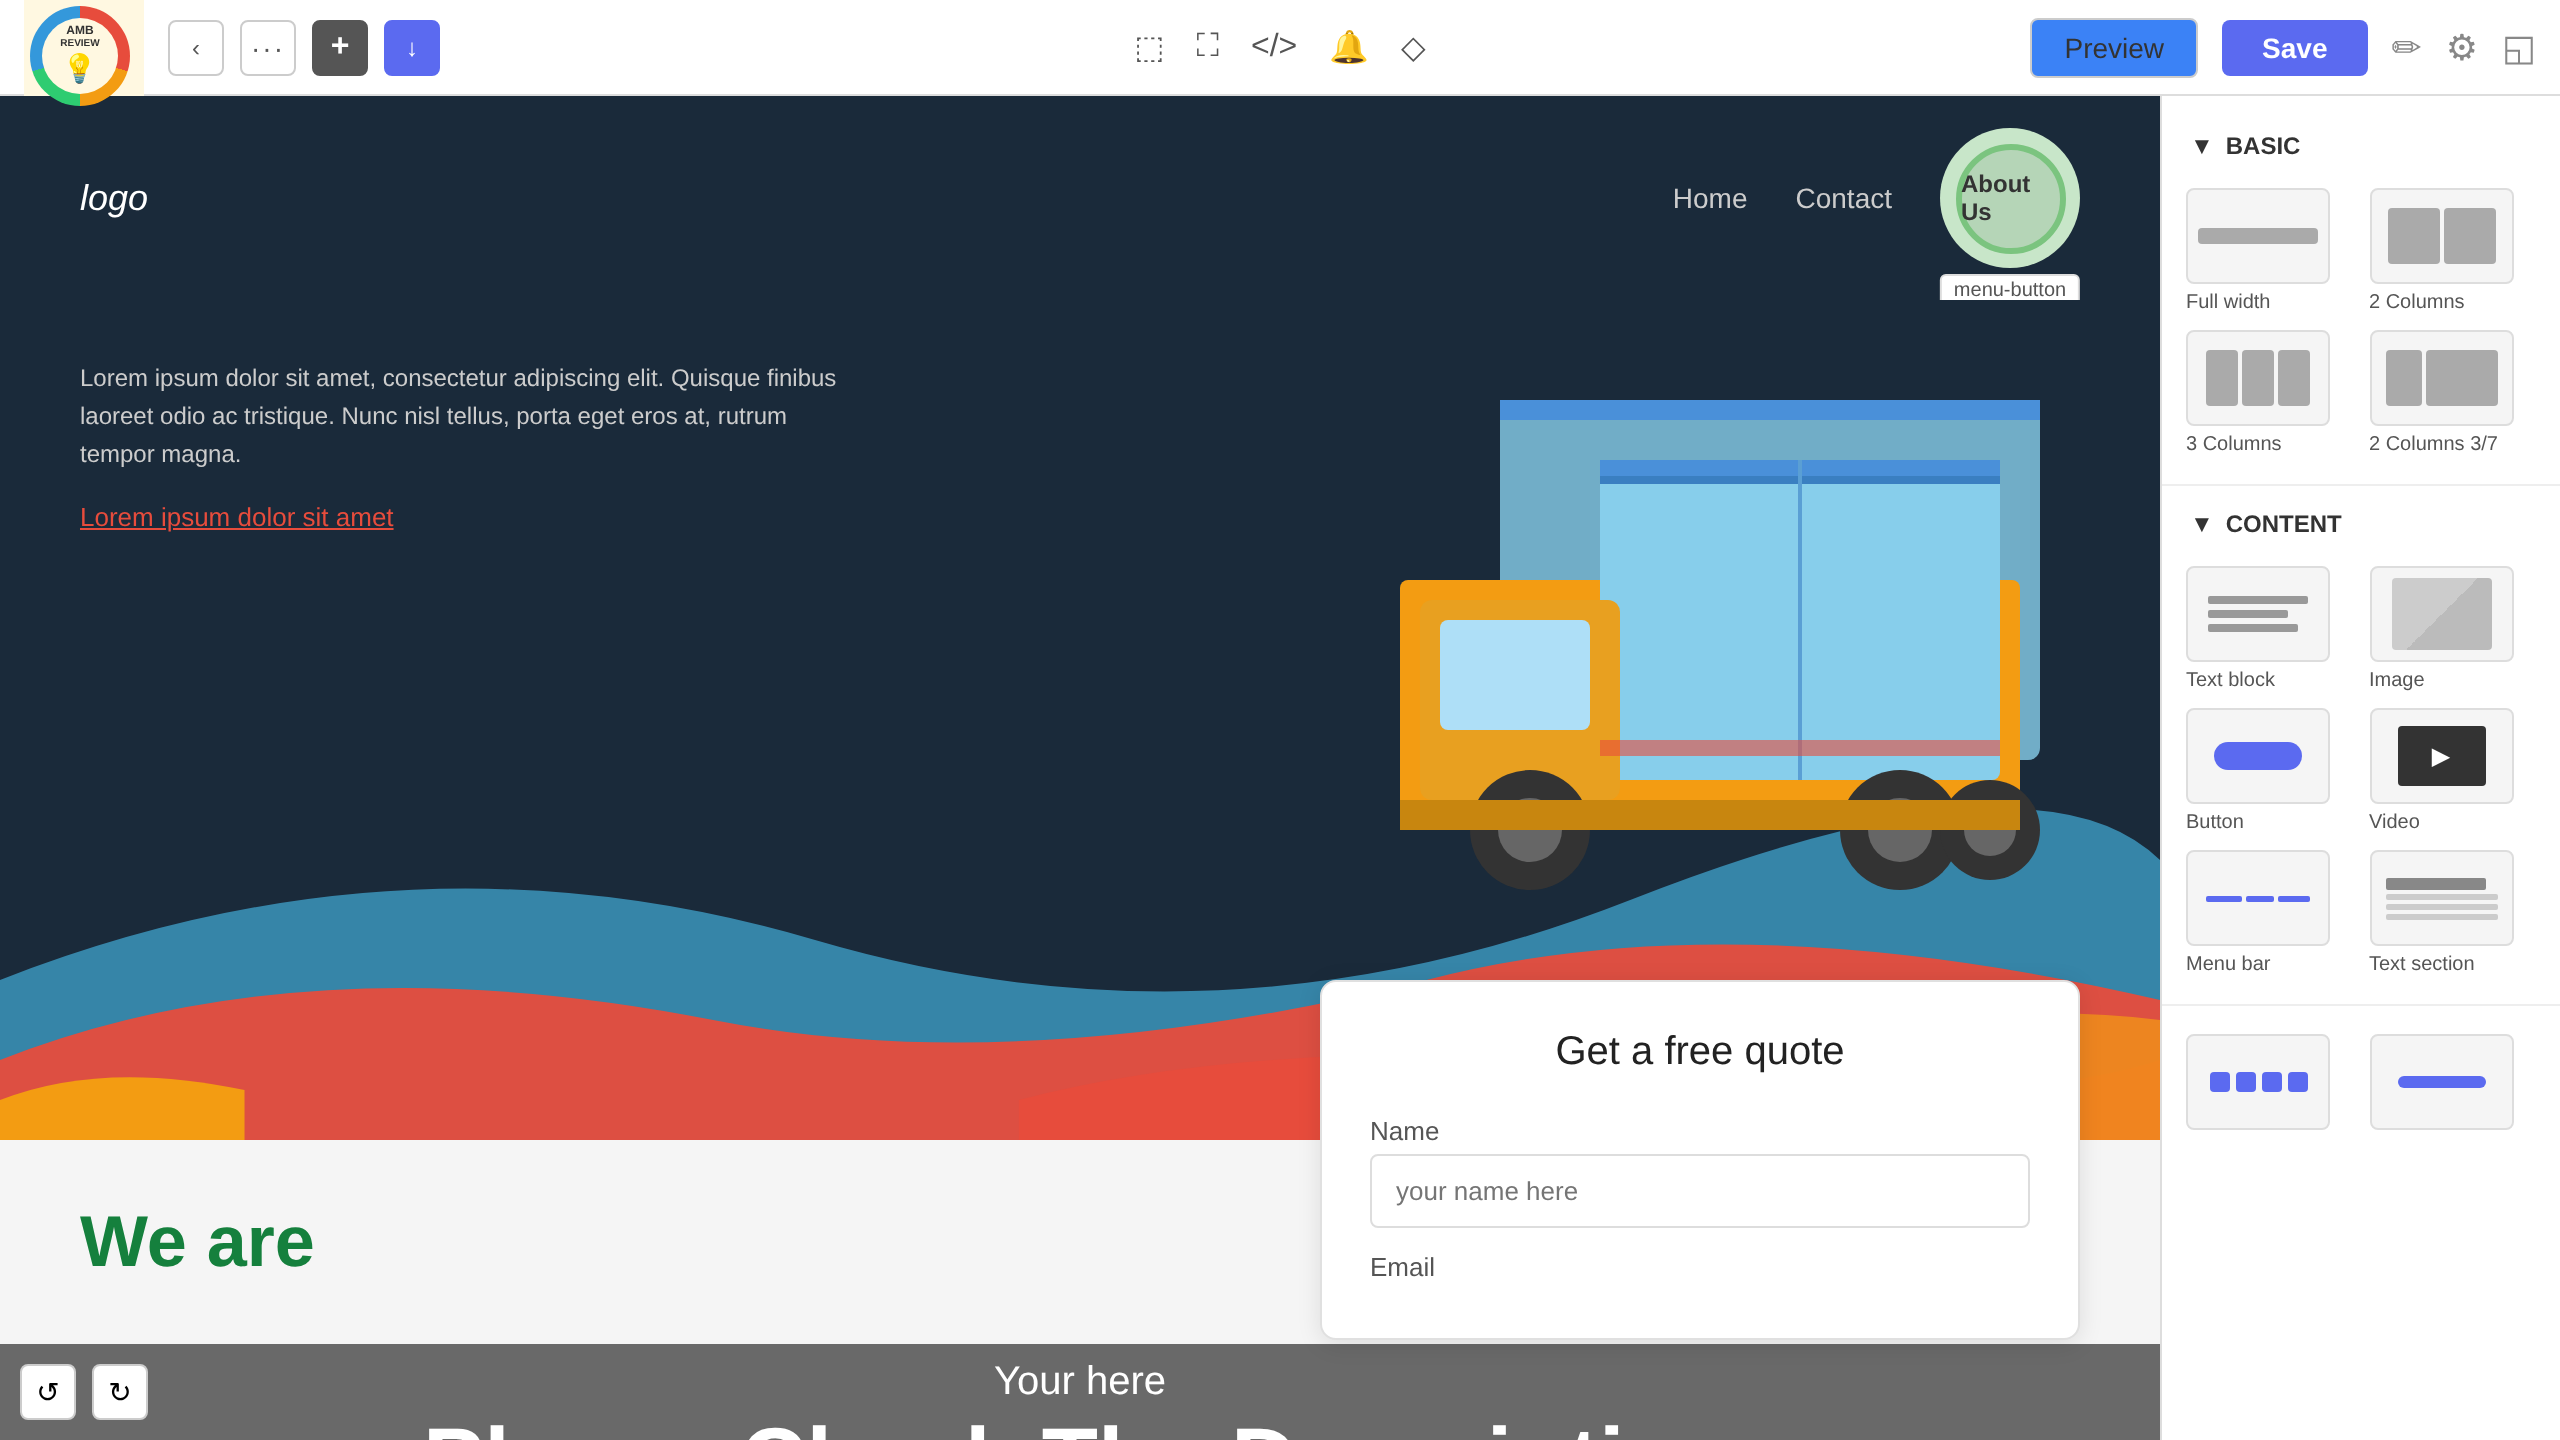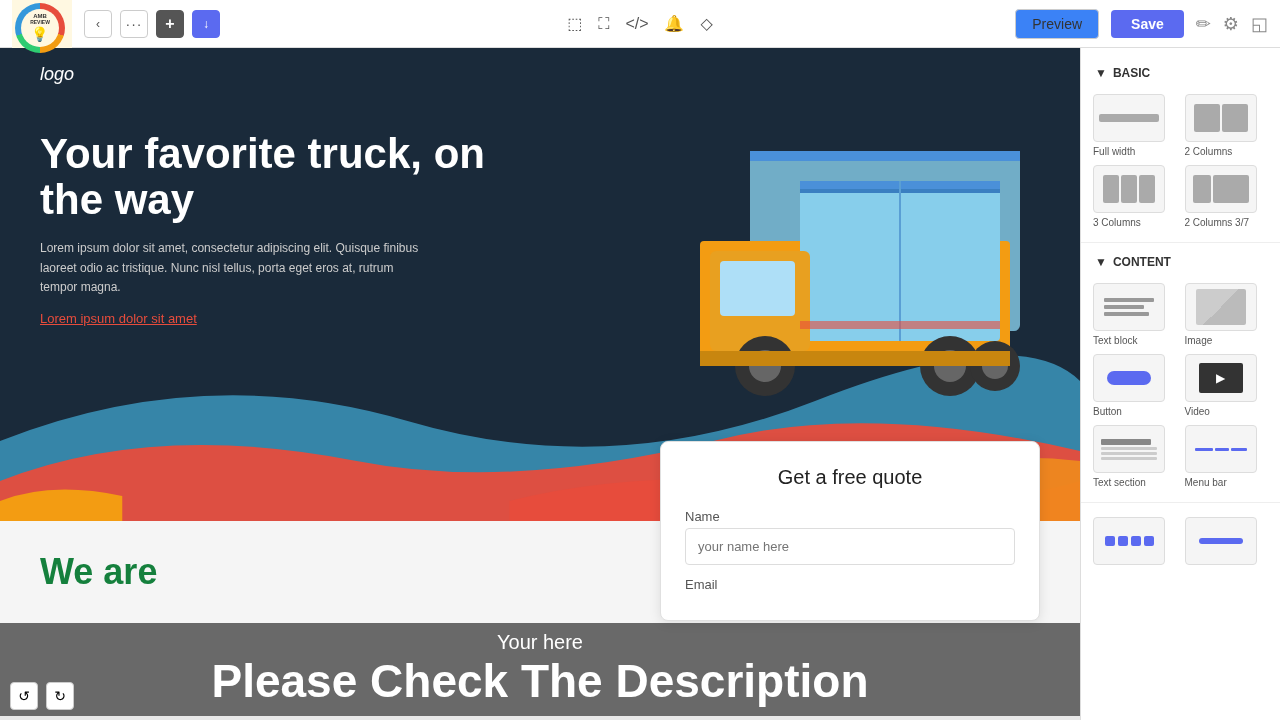--- a/index.html
+++ b/index.html
@@ -488,36 +488,47 @@
   </div>
 </div>
 
 <div class="main-layout">
 
   <div class="canvas-area">
     <div class="website-preview">
 
       <div class="hero-nav">
         <span class="hero-logo">logo</span>
+        <div class="hero-nav-links">
+          <a href="#">Home</a>
+          <a href="#">Contact</a>
+          <div style="position:relative;">
+            <div class="about-btn">
+              <div class="about-btn-inner">
+                <span class="about-btn-text">About Us</span>
+              </div>
+            </div>
+            <div class="menu-button-label">menu-button</div>
+          </div>
+        </div>
       </div>
 
       <div class="hero-section">
 
         <div style="position:absolute;bottom:0;left:0;right:0;height:200px;z-index:1;">
           <svg width="100%" height="200" viewBox="0 0 1060 200" preserveAspectRatio="none">
             <path d="M0,120 Q200,40 400,100 Q600,160 800,80 Q1000,0 1060,60 L1060,200 L0,200 Z" fill="#3a8fb5" opacity="0.9"></path>
             <path d="M0,160 Q150,100 350,140 Q500,170 700,120 Q850,80 1060,130 L1060,200 L0,200 Z" fill="#e74c3c" opacity="0.95"></path>
             <path d="M500,180 Q650,140 900,170 Q1000,180 1060,160 L1060,200 L500,200 Z" fill="#e74c3c"></path>
             <path d="M0,180 Q50,160 120,175 L120,200 L0,200 Z" fill="#f39c12"></path>
             <path d="M900,150 Q980,130 1060,140 L1060,200 L900,200 Z" fill="#f39c12" opacity="0.7"></path>
           </svg>
         </div>
 
         <div class="hero-content">
-          <h1 class="hero-title">Your favorite truck, on the way</h1>
           <p class="hero-body-text">Lorem ipsum dolor sit amet, consectetur adipiscing elit. Quisque finibus laoreet odio ac tristique. Nunc nisl tellus, porta eget eros at, rutrum tempor magna.</p>
           <a href="#" class="hero-link">Lorem ipsum dolor sit amet</a>
         </div>
 
         <div class="hero-truck">
           <svg width="420" height="290" viewBox="0 0 420 290">
 
             <rect x="130" y="30" width="270" height="180" rx="6" fill="#87ceeb" opacity="0.8"></rect>
             <rect x="130" y="30" width="270" height="10" fill="#4a90d9"></rect>
 
@@ -648,39 +659,39 @@
         <span class="sidebar-item-label">Button</span>
       </div>
       <div class="sidebar-item">
         <div class="sidebar-item-preview">
           <div class="preview-video">▶</div>
         </div>
         <span class="sidebar-item-label">Video</span>
       </div>
       <div class="sidebar-item">
         <div class="sidebar-item-preview">
+          <div class="preview-menu-bar">
+              <div></div>
+              <div></div>
+              <div></div>
+            </div>
+        </div>
+        <span class="sidebar-item-label">Menu bar</span>
+      </div>
+      <div class="sidebar-item">
+        <div class="sidebar-item-preview">
           <div class="preview-text-section">
             <div class="title-bar"></div>
             <div class="line"></div>
             <div class="line"></div>
             <div class="line"></div>
           </div>
         </div>
         <span class="sidebar-item-label">Text section</span>
       </div>
-      <div class="sidebar-item">
-        <div class="sidebar-item-preview">
-          <div class="preview-menu-bar">
-              <div></div>
-              <div></div>
-              <div></div>
-            </div>
-        </div>
-        <span class="sidebar-item-label">Menu bar</span>
-      </div>
     </div>
 
     <div class="divider"></div>
 
     <div class="sidebar-grid-bottom">
       <div class="sidebar-item">
         <div class="sidebar-item-preview">
           <div class="preview-dots">
               <div></div>
               <div></div>

